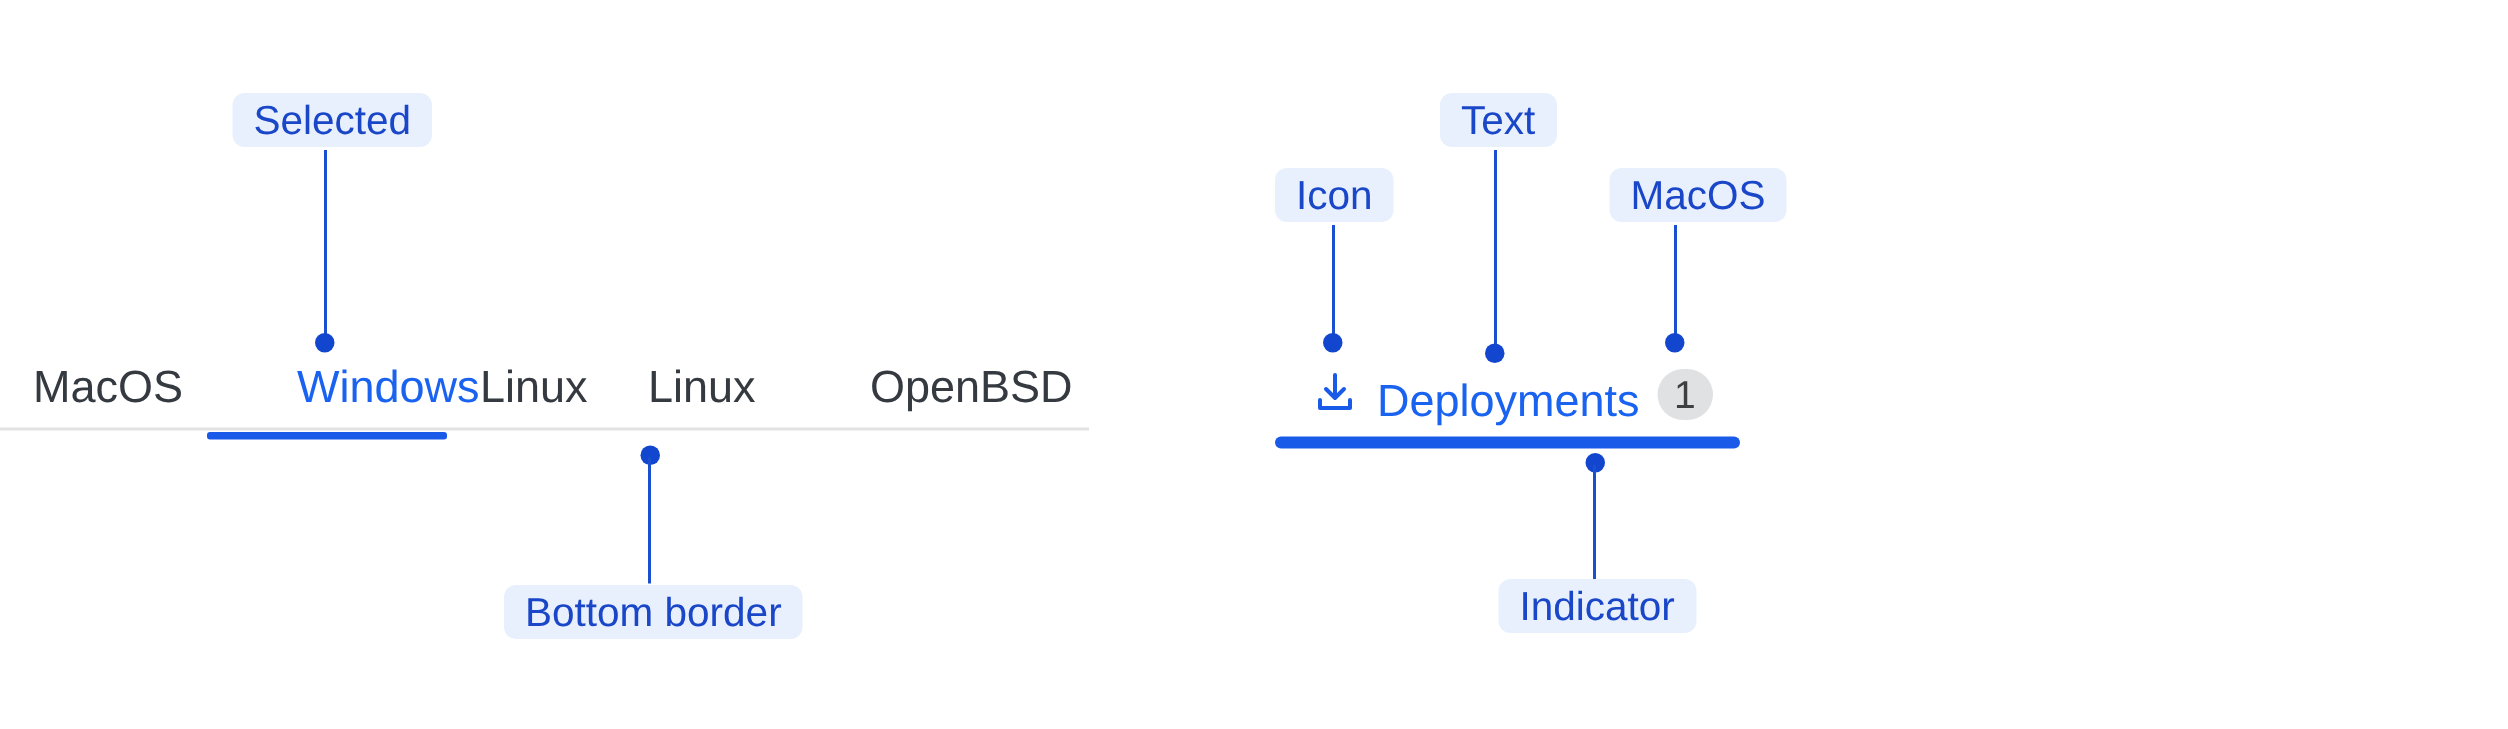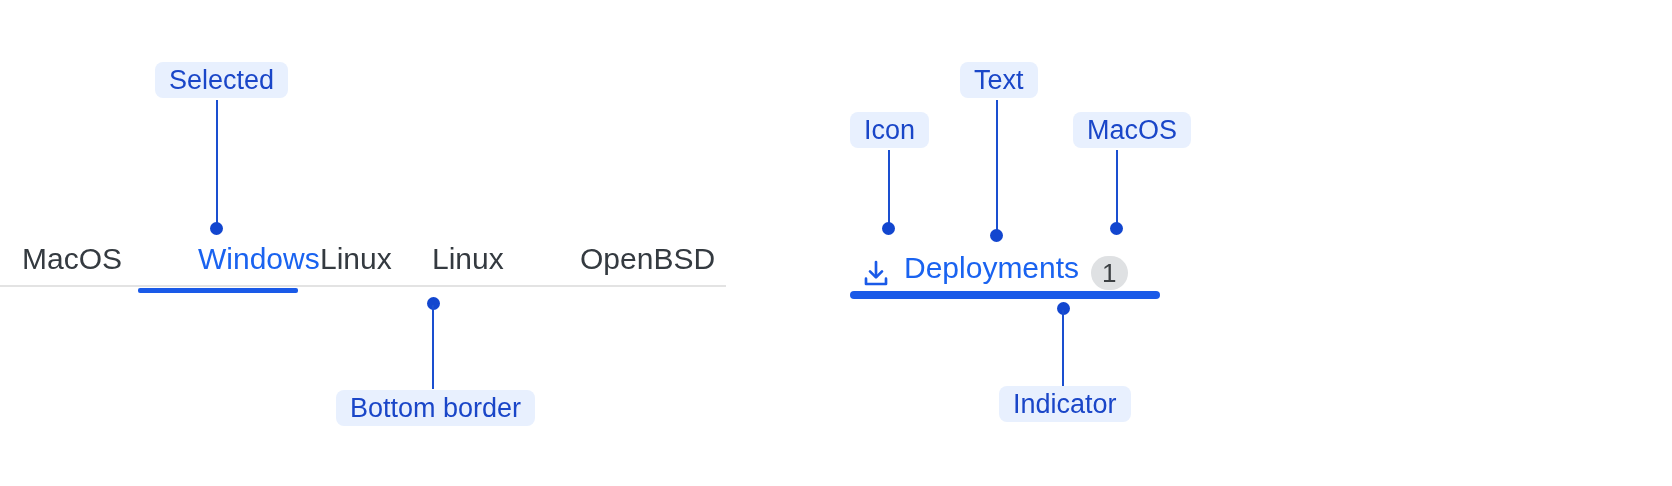--- a/index.html
+++ b/index.html
@@ -89,25 +89,25 @@
   
   .anatomy {
     position: absolute;
     left: 850px;
     top: 246px;
     width: 310px;
     height: 56px;
   }
   .anatomy-row {
     position: absolute;
-    left: 10px;
+    left: 24px;
     top: 0;
     height: 44px;
     display: flex;
-    align-items: flex-end;
+    align-items: flex-start;
     gap: 12px;
   }
   .dl-icon {
     width: 32px;
     height: 32px;
     display: block;
     flex: 0 0 auto;
   }
   .anatomy-label {
     font-size: 30px;

